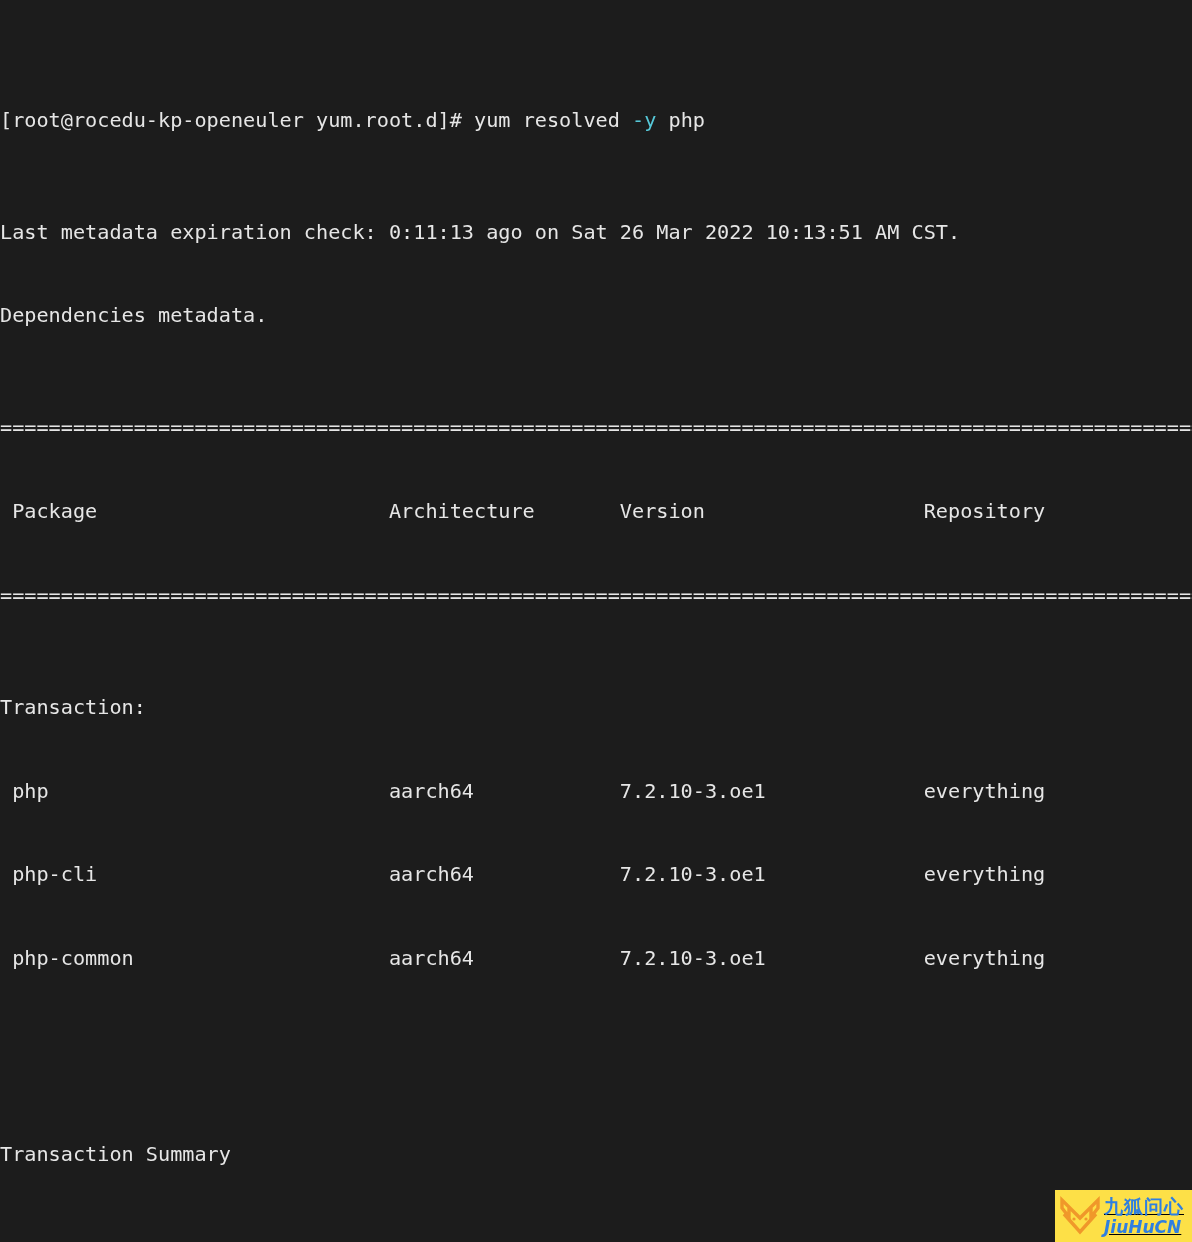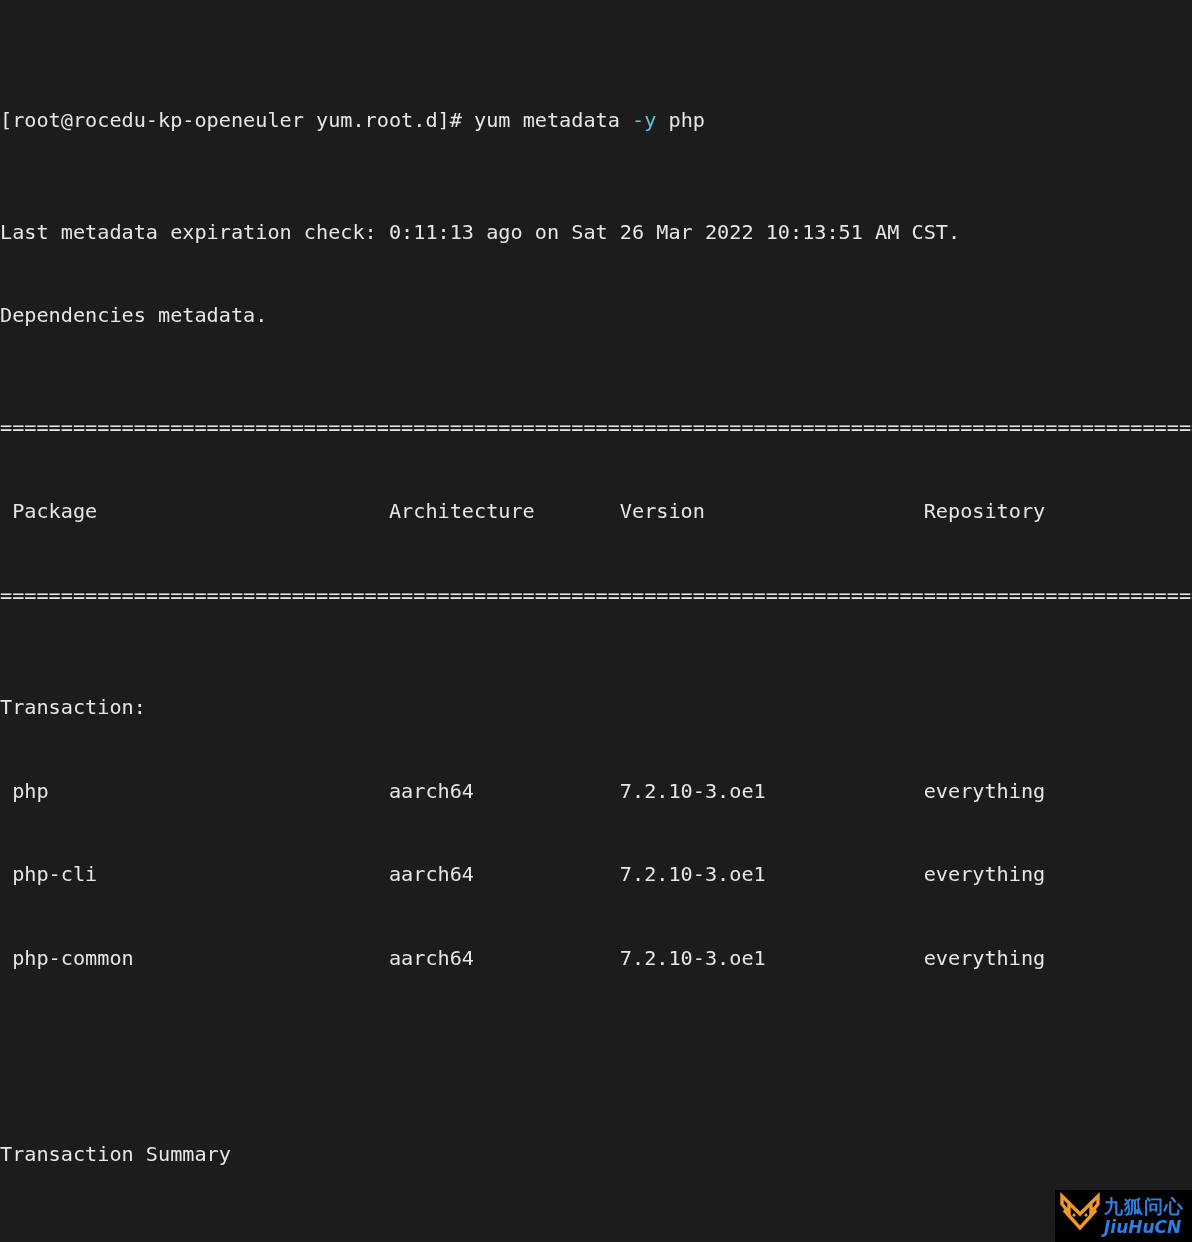--- a/index.html
+++ b/index.html
@@ -35,22 +35,23 @@
   }
   .c-cyan    { color: #56c8d8; }
 
   
   #watermark {
     position: absolute;
     right: 0px;
     bottom: 0px;
     width: 137px;
     height: 52px;
-    background: #000000;
+    background: #fde047;
     display: flex;
+    align-items: center;
     padding-left: 3px;
     box-sizing: border-box;
     text-decoration: underline;
   }
   #watermark .wm-logo {
     width: 44px;
     height: 44px;
     flex: 0 0 44px;
   }
   #watermark .wm-text {
@@ -76,21 +77,21 @@
     letter-spacing: 0px;
     margin-top: 3px;
   }
 </style>
 </head>
 <body>
 
 <div id="terminal">
 
   
-  <div class="line"><span>[root@rocedu-kp-openeuler yum.root.d]#</span><span> </span><span>yum metadata </span><span class="c-cyan">-y</span><span> php</span></div>
+  <div class="line"><span>[root@rocedu-kp-openeuler yum.root.d]#</span><span> </span><span>yum resolved </span><span class="c-cyan">-y</span><span> php</span></div>
 
   <div class="line">Last metadata expiration check: 0:11:13 ago on Sat 26 Mar 2022 10:13:51 AM CST.</div>
   <div class="line">Dependencies metadata.</div>
 
   <div class="line">====================================================================================================</div>
   <div class="line"> Package                        Architecture       Version                  Repository               Size</div>
   <div class="line">====================================================================================================</div>
 
   <div class="line">Transaction:</div>
   <div class="line"> php                            aarch64            7.2.10-3.oe1             everything              1.3 M</div>

